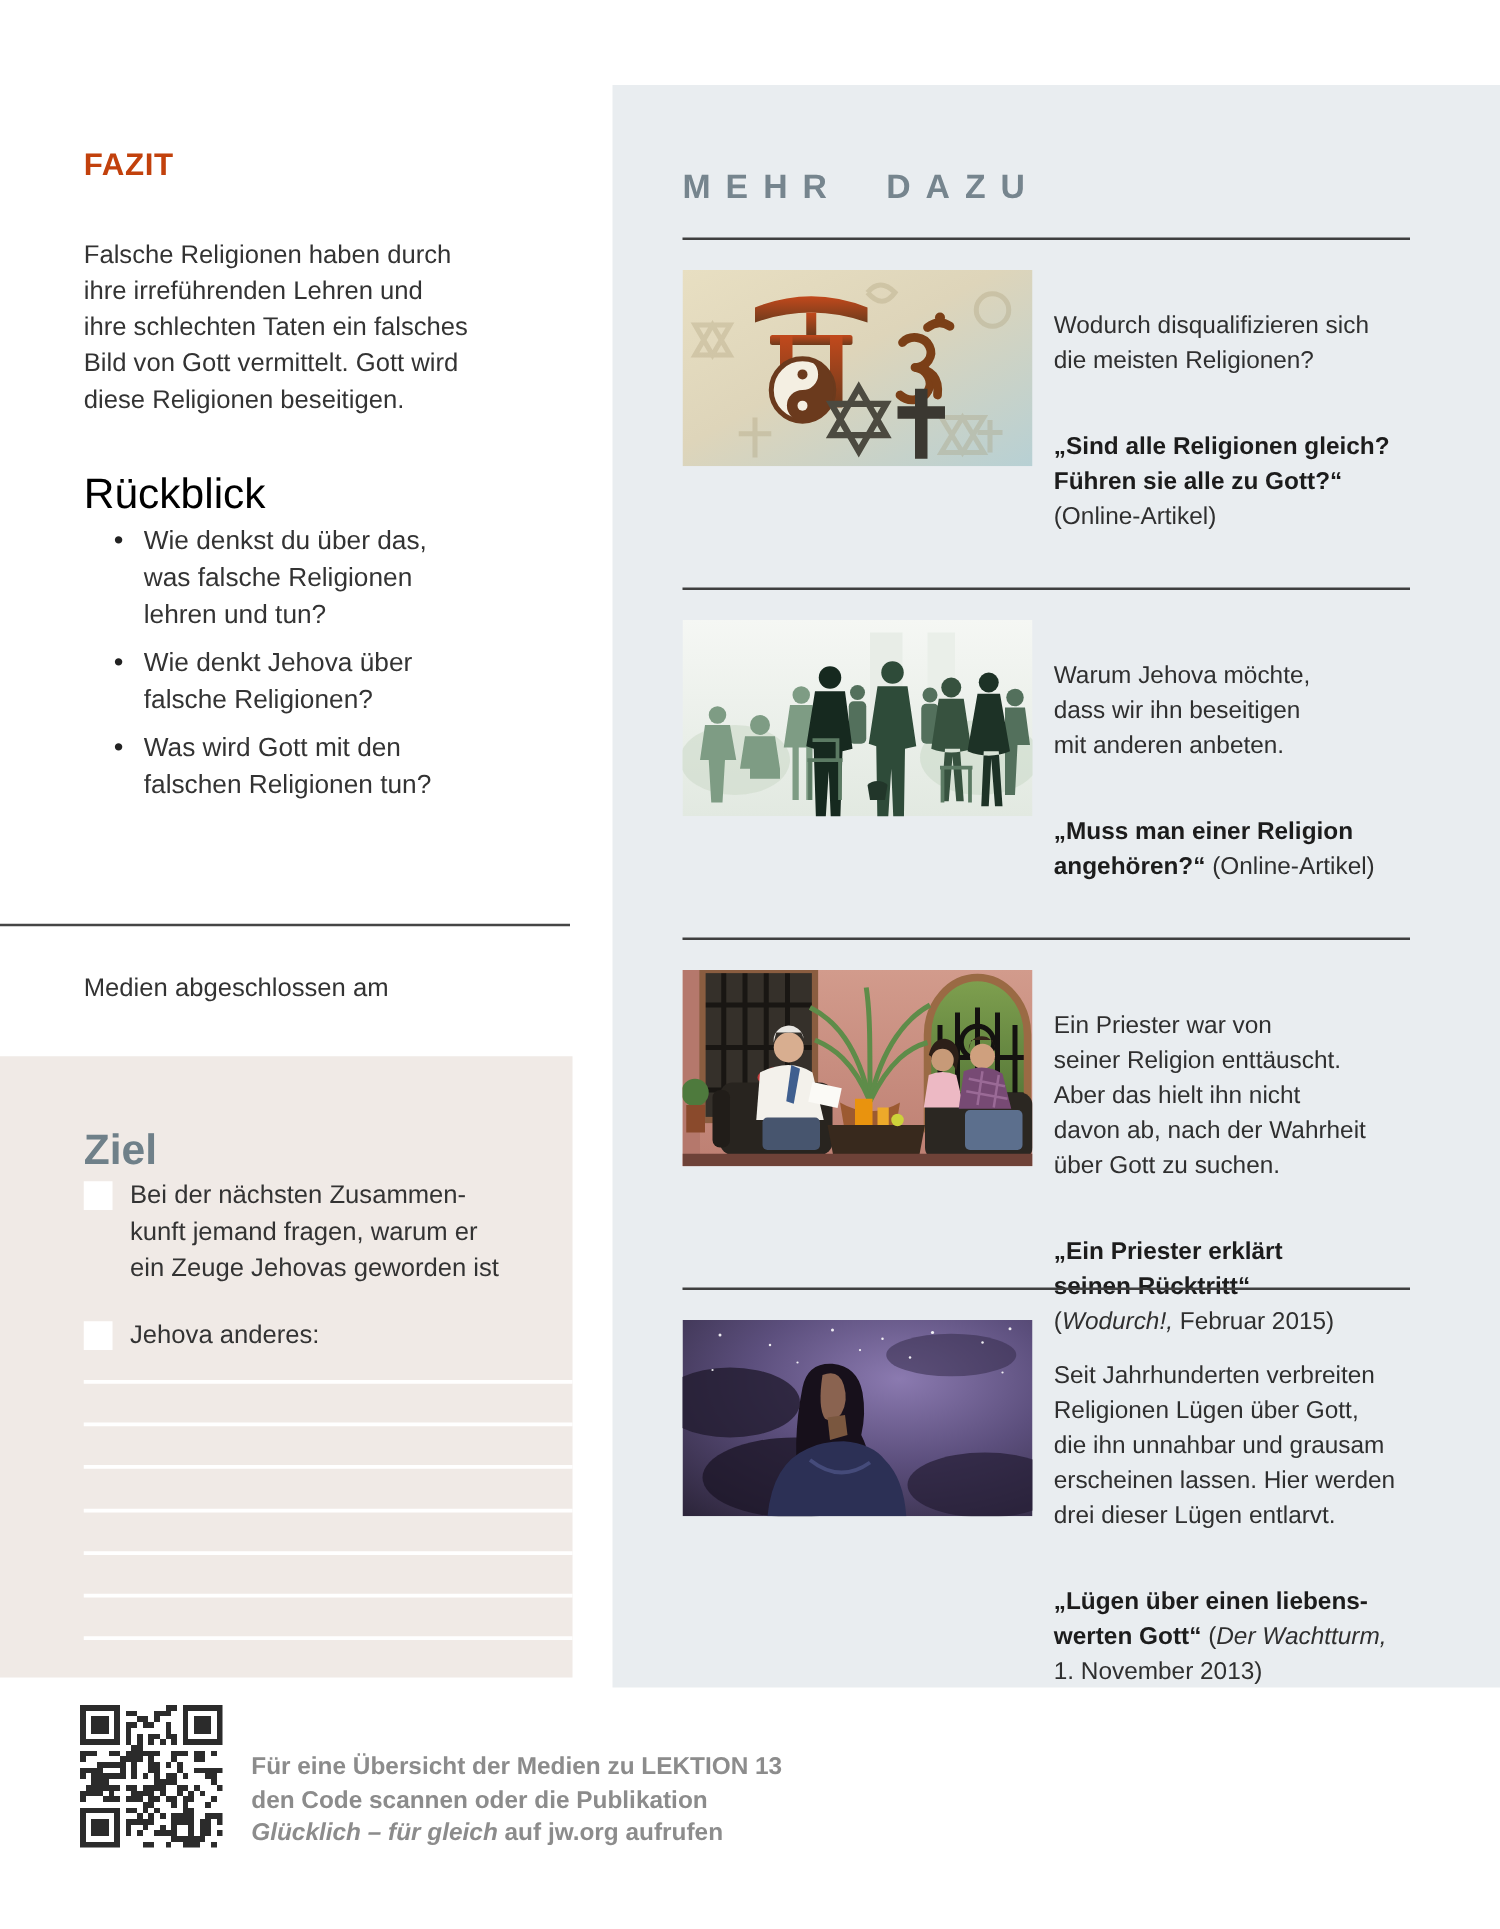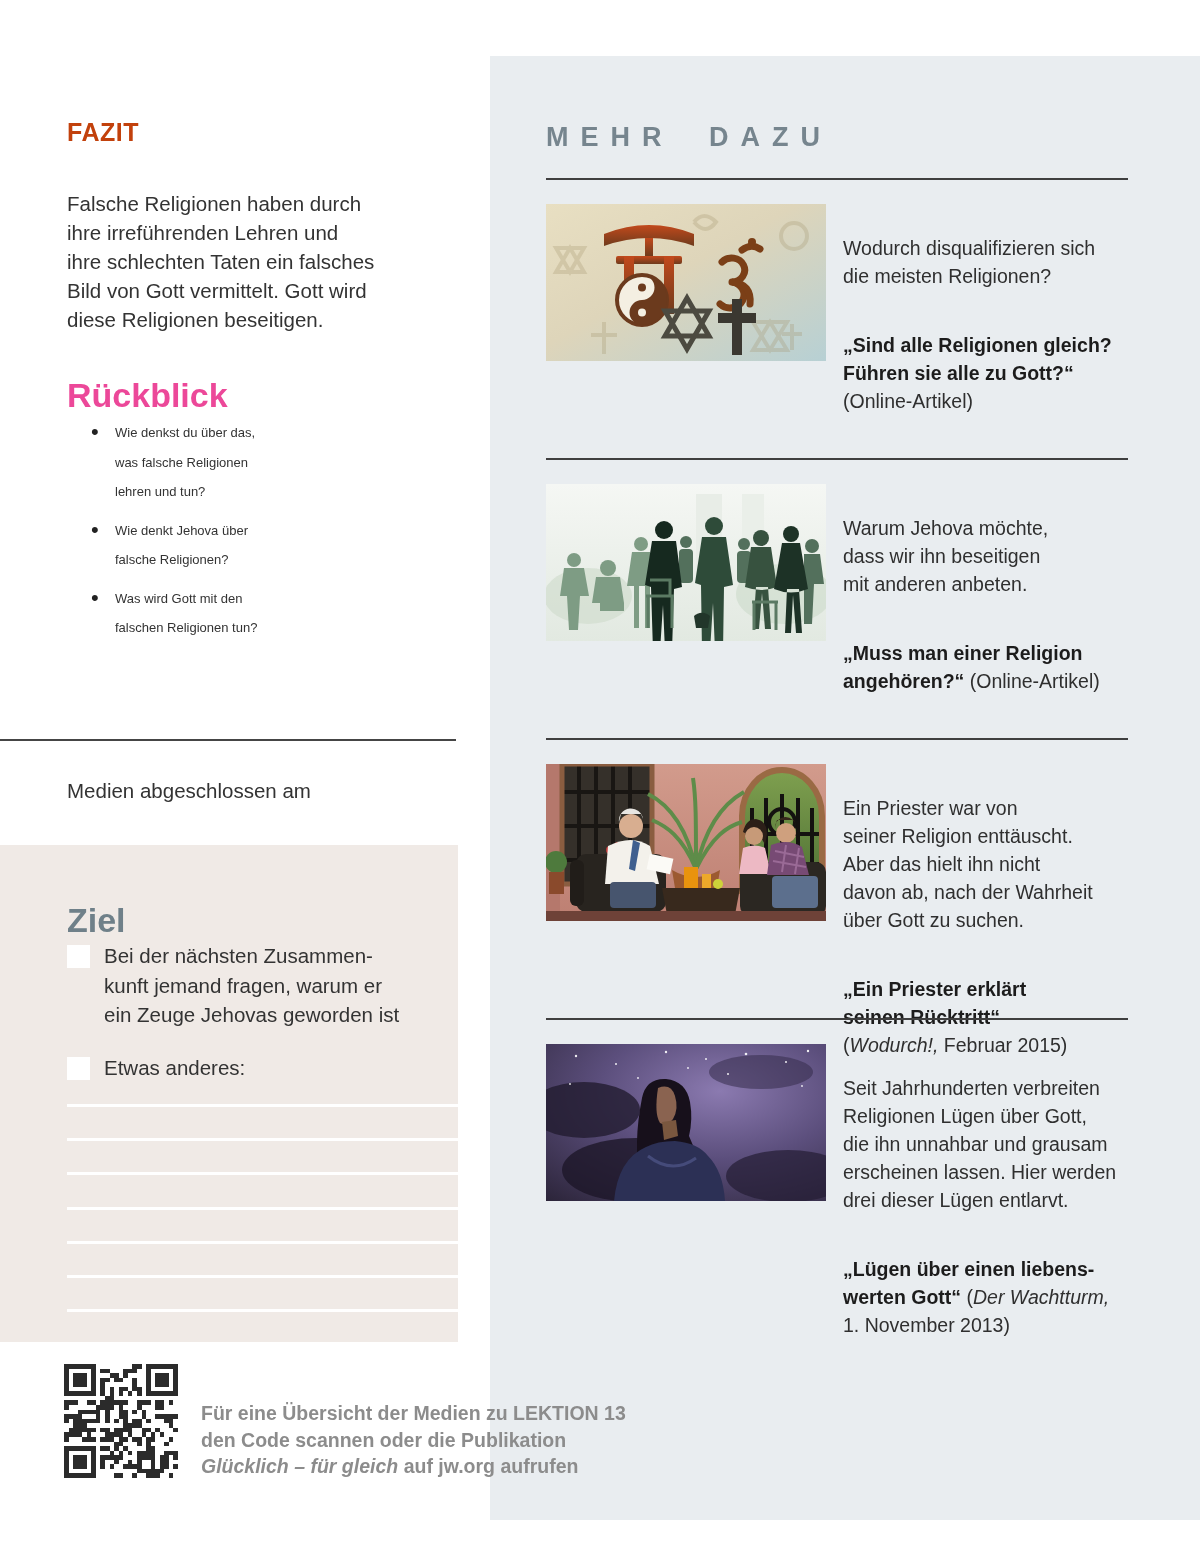--- a/index.html
+++ b/index.html
@@ -7,38 +7,38 @@
     width:1200px;height:1543px;position:relative;background:#ffffff;
     font-family:"Liberation Sans", sans-serif;color:#2e2e2e;
     -webkit-font-smoothing:antialiased;overflow:hidden;
   }
   .abs{position:absolute;}
   .preline{white-space:pre-line;}
 
   
   .fazit-title{left:67px;top:101px;font-size:25px;font-weight:bold;color:#c2410c;letter-spacing:.5px;}
   .fazit-body{left:67px;top:168px;width:370px;font-size:20.5px;line-height:29px;color:#333;}
-  .rueck-title{left:67px;top:348px;font-size:34px;font-weight:700;color:#ec4899;}
+  .rueck-title{left:67px;top:348px;font-size:34px;font-weight:400;color:#000000;}
   .rueck-list{left:67px;top:418px;width:340px;list-style:none;margin:0;padding:0;}
-  .rueck-list li{position:relative;padding-left:48px;margin-bottom:9px;font-size:13px;line-height:29.5px;color:#333;}
+  .rueck-list li{position:relative;padding-left:48px;margin-bottom:9px;font-size:21px;line-height:29.5px;color:#333;}
   .rueck-list li::before{content:"•";position:absolute;left:24px;top:-1px;font-size:22px;color:#222;}
   .left-divider{left:0;top:739px;width:456px;border-top:2px solid #454545;height:0;}
   .lektion-label{left:67px;top:758px;font-size:20.5px;color:#333;}
 
   .ziel-box{left:0;top:845px;width:458px;height:497px;background:#f0eae6;}
   .ziel-title{left:67px;top:28px;font-size:34px;font-weight:600;color:#6f8089;}
   .opt{position:absolute;left:67px;display:flex;gap:14px;}
   .opt1{top:96px;}
   .opt2{top:208px;}
   .cb{width:23px;height:23px;background:#ffffff;flex:0 0 23px;margin-top:4px;}
   .opt-text{font-size:20.5px;line-height:29.5px;color:#333;width:330px;}
   .wline{position:absolute;left:67px;right:0;height:3px;background:#ffffff;}
 
   
-  .panel{left:490px;top:56px;width:710px;height:1464px;background:#e9edf0;}
+  .panel{left:490px;top:68px;width:710px;height:1282px;background:#e9edf0;}
   .panel-title{left:56px;top:44px;font-size:27px;font-weight:bold;color:#76858e;letter-spacing:12px;word-spacing:16px;}
   .p-hr{position:absolute;left:56px;width:582px;border-top:2px solid #3f3f3f;height:0;}
   .thumb{position:absolute;left:56px;width:280px;height:157px;display:block;}
   .item-text{position:absolute;left:353px;width:302px;font-size:19.5px;line-height:28px;color:#2f2f2f;}
   .item-text .desc{margin:0;}
   .item-text .ref{margin:13px 0 0 0;}
   .item-text .b{font-weight:bold;color:#1c1c1c;}
 
   
   .qr{left:64px;top:1364px;width:114px;height:114px;shape-rendering:crispEdges;}
@@ -71,21 +71,21 @@
 <div class="abs ziel-box">
   <h2 class="abs ziel-title">Ziel</h2>
   <div class="opt opt1">
     <span class="cb"></span>
     <span class="opt-text preline">Bei der nächsten Zusammen-
 kunft jemand fragen, warum er
 ein Zeuge Jehovas geworden ist</span>
   </div>
   <div class="opt opt2">
     <span class="cb"></span>
-    <span class="opt-text">Etwas anderes:</span>
+    <span class="opt-text">Jehova anderes:</span>
   </div>
   <div class="wline" style="top:259px"></div>
   <div class="wline" style="top:293px"></div>
   <div class="wline" style="top:327px"></div>
   <div class="wline" style="top:362px"></div>
   <div class="wline" style="top:396px"></div>
   <div class="wline" style="top:430px"></div>
   <div class="wline" style="top:464px"></div>
 </div>
 

